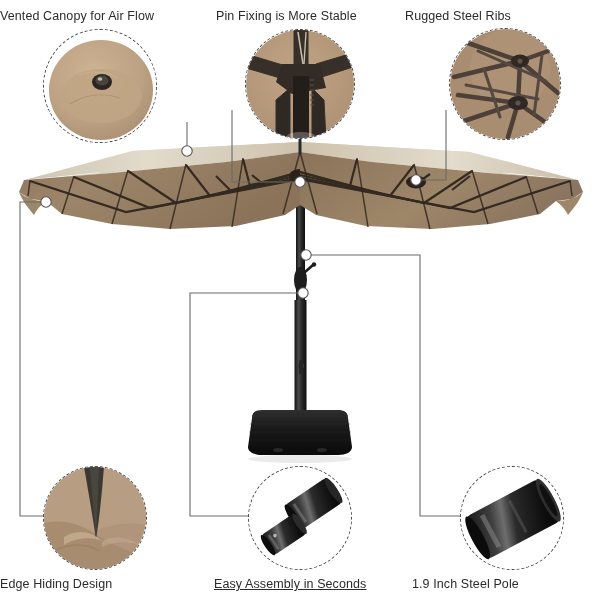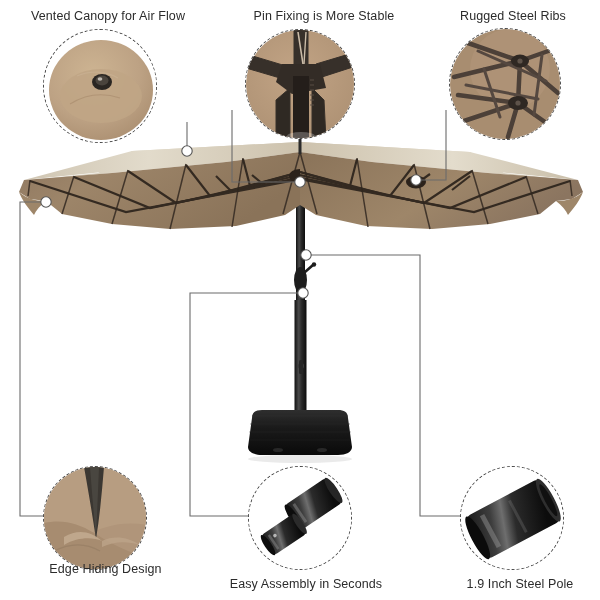--- a/index.html
+++ b/index.html
@@ -1,20 +1,20 @@
 <!DOCTYPE html>
 <html><head>
 <meta charset="utf-8">
 <style>
   html,body{margin:0;padding:0;background:#fff;}
   body{width:600px;height:600px;overflow:hidden;
        font-family:"Liberation Sans","DejaVu Sans",sans-serif;}
   #stage{position:relative;width:600px;height:600px;background:#ffffff;}
   .label{position:absolute;color:#2b2b2b;font-size:12.5px;letter-spacing:.1px;
-         white-space:nowrap;text-align:center;line-height:14px;padding-left:8px;}
+         white-space:nowrap;text-align:left;line-height:14px;}
   .callout{position:absolute;border-radius:50%;overflow:hidden;
            border:1.4px dashed #4a4a4a;background:#fff;box-sizing:border-box;}
   .svg-layer{position:absolute;left:0;top:0;width:600px;height:600px;}
 </style>
 </head>
 <body>
 
 <div id="stage">
 
   <svg class="svg-layer" viewBox="0 0 600 600">
@@ -299,17 +299,17 @@
         <rect x="24" y="34" width="5" height="36" fill="#9a9a9a" opacity=".45"></rect>
         <rect x="56" y="34" width="3" height="36" fill="#7d7d7d" opacity=".3"></rect>
       </g>
     </svg>
   </div>
 
   <div class="label" style="left:0;top:9px;width:200px;">Vented Canopy for Air Flow</div>
   <div class="label" style="left:216px;top:9px;width:200px;">Pin Fixing is More Stable</div>
   <div class="label" style="left:405px;top:9px;width:200px;">Rugged Steel Ribs</div>
 
-  <div class="label" style="left:0;top:562px;width:195px;">Edge Hiding Design</div>
-  <div class="label" style="left:198px;top:577px;width:200px;">Easy Assembly in Seconds</div>
+  <div class="label" style="left:0;top:577px;width:195px;">Edge Hiding Design</div>
+  <div class="label" style="left:214px;top:577px;width:200px;text-decoration:underline;">Easy Assembly in Seconds</div>
   <div class="label" style="left:412px;top:577px;width:200px;">1.9 Inch Steel Pole</div>
 
 </div>
 
 </body></html>

